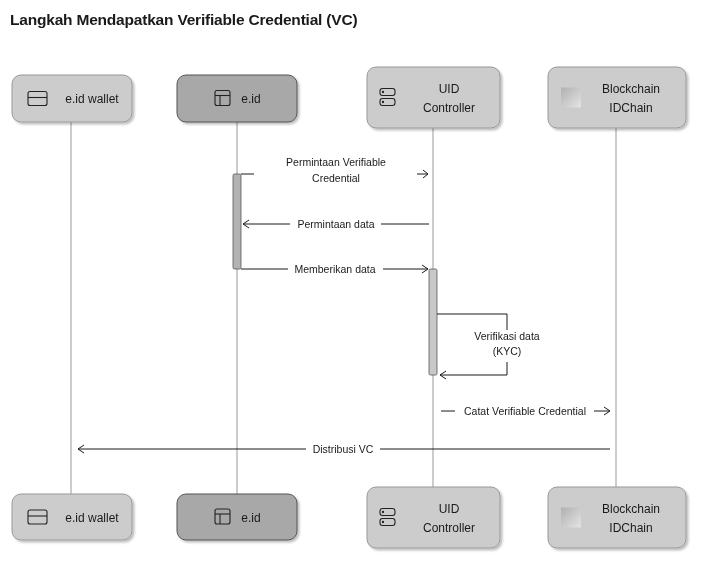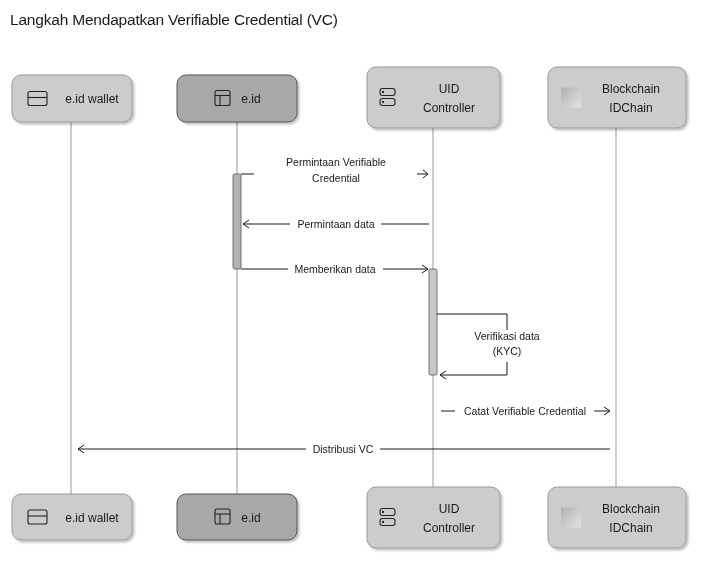--- a/index.html
+++ b/index.html
@@ -1,17 +1,17 @@
 <!DOCTYPE html>
 <html><head>
 <meta charset="utf-8">
 <style>
   html, body { margin:0; padding:0; background:#ffffff; }
   body { width:702px; height:562px; position:relative; overflow:hidden; font-family:"Liberation Sans", sans-serif; color:#1a1a1a; }
-  .title { position:absolute; left:10px; top:11px; font-size:15.5px; font-weight:normal; letter-spacing:-0.2px; }
+  .title { position:absolute; left:10px; top:11px; font-size:15.5px; font-weight:bold; letter-spacing:-0.2px; }
   svg.diagram { position:absolute; left:0; top:0; }
   .box-label { font-family:"Liberation Sans", sans-serif; font-size:12px; fill:#1a1a1a; }
   .msg-label { font-family:"Liberation Sans", sans-serif; font-size:10.5px; fill:#1a1a1a; }
 </style>
 </head>
 <body>
 
 <div class="title">Langkah Mendapatkan Verifiable Credential (VC)</div>
 
 <svg class="diagram" width="702" height="562" viewBox="0 0 702 562" xmlns="http://www.w3.org/2000/svg">

